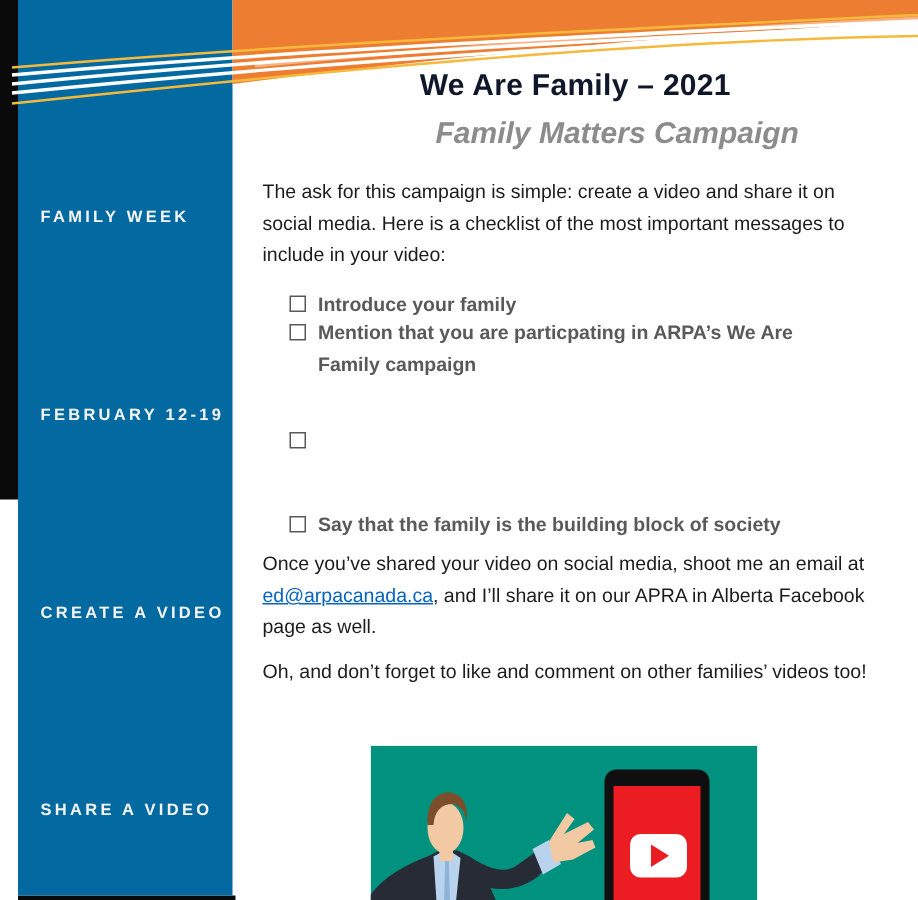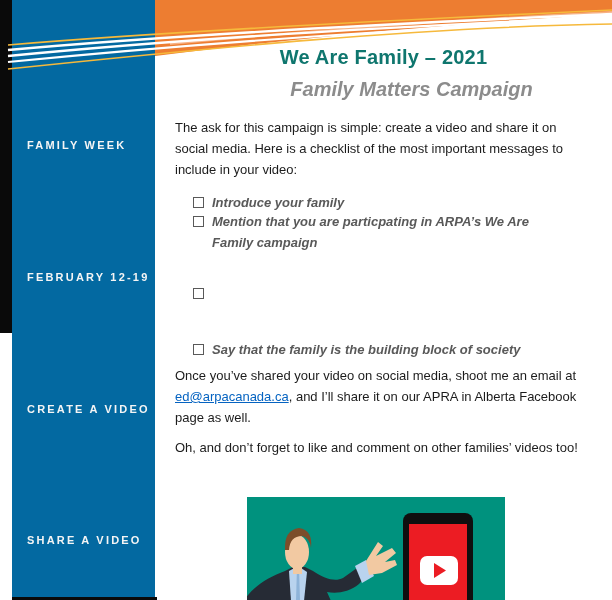--- a/index.html
+++ b/index.html
@@ -10,29 +10,29 @@
   #bottom-edge{position:absolute;left:12px;top:597px;width:145px;height:3px;background:#0a0a0a;}
   
   #sidebar{position:absolute;left:12px;top:0;width:143px;height:597px;background:#0369a1;}
   .side-label{position:absolute;left:15px;width:130px;color:#f5f5f5;font-weight:bold;
               font-size:11px;letter-spacing:2.2px;white-space:nowrap;}
   
   #swoosh{position:absolute;left:0;top:0;width:612px;height:110px;pointer-events:none;}
   
   #content{position:absolute;left:155px;top:0;width:457px;height:600px;}
   .title{position:absolute;top:46px;left:0;width:457px;text-align:center;
-         font-size:20px;font-weight:bold;color:#0f766e;letter-spacing:.2px;}
+         font-size:20px;font-weight:bold;color:#0f172a;letter-spacing:.2px;}
   .subtitle{position:absolute;top:78px;left:0;width:457px;text-align:center;
             font-size:20px;font-weight:bold;font-style:italic;color:#8c8c8c;padding-left:28px;}
   .para{position:absolute;left:20px;width:416px;font-size:13px;line-height:21px;color:#1c1c1c;}
   #intro{top:117px;}
   #outro1{top:365px;}
   #outro2{top:437px;}
   .check-item{position:absolute;left:38px;width:400px;font-size:13px;line-height:21px;
-              font-weight:bold;color:#595959;font-style:italic;}
+              font-weight:bold;color:#595959;}
   .check-item .box{display:inline-block;width:9px;height:9px;border:1.4px solid #595959;
                    margin-right:8px;vertical-align:-1px;}
   .check-item .txt{display:inline-block;vertical-align:top;width:356px;}
   #chk0{top:192px;} #chk1{top:211px;} #chk2{top:283px;} #chk3{top:339px;}
   a.email{color:#0563c1;text-decoration:underline;cursor:pointer;}
   
   #illus{position:absolute;left:92px;top:497px;width:258px;height:103px;overflow:hidden;}
 </style>
 </head>
 <body>

